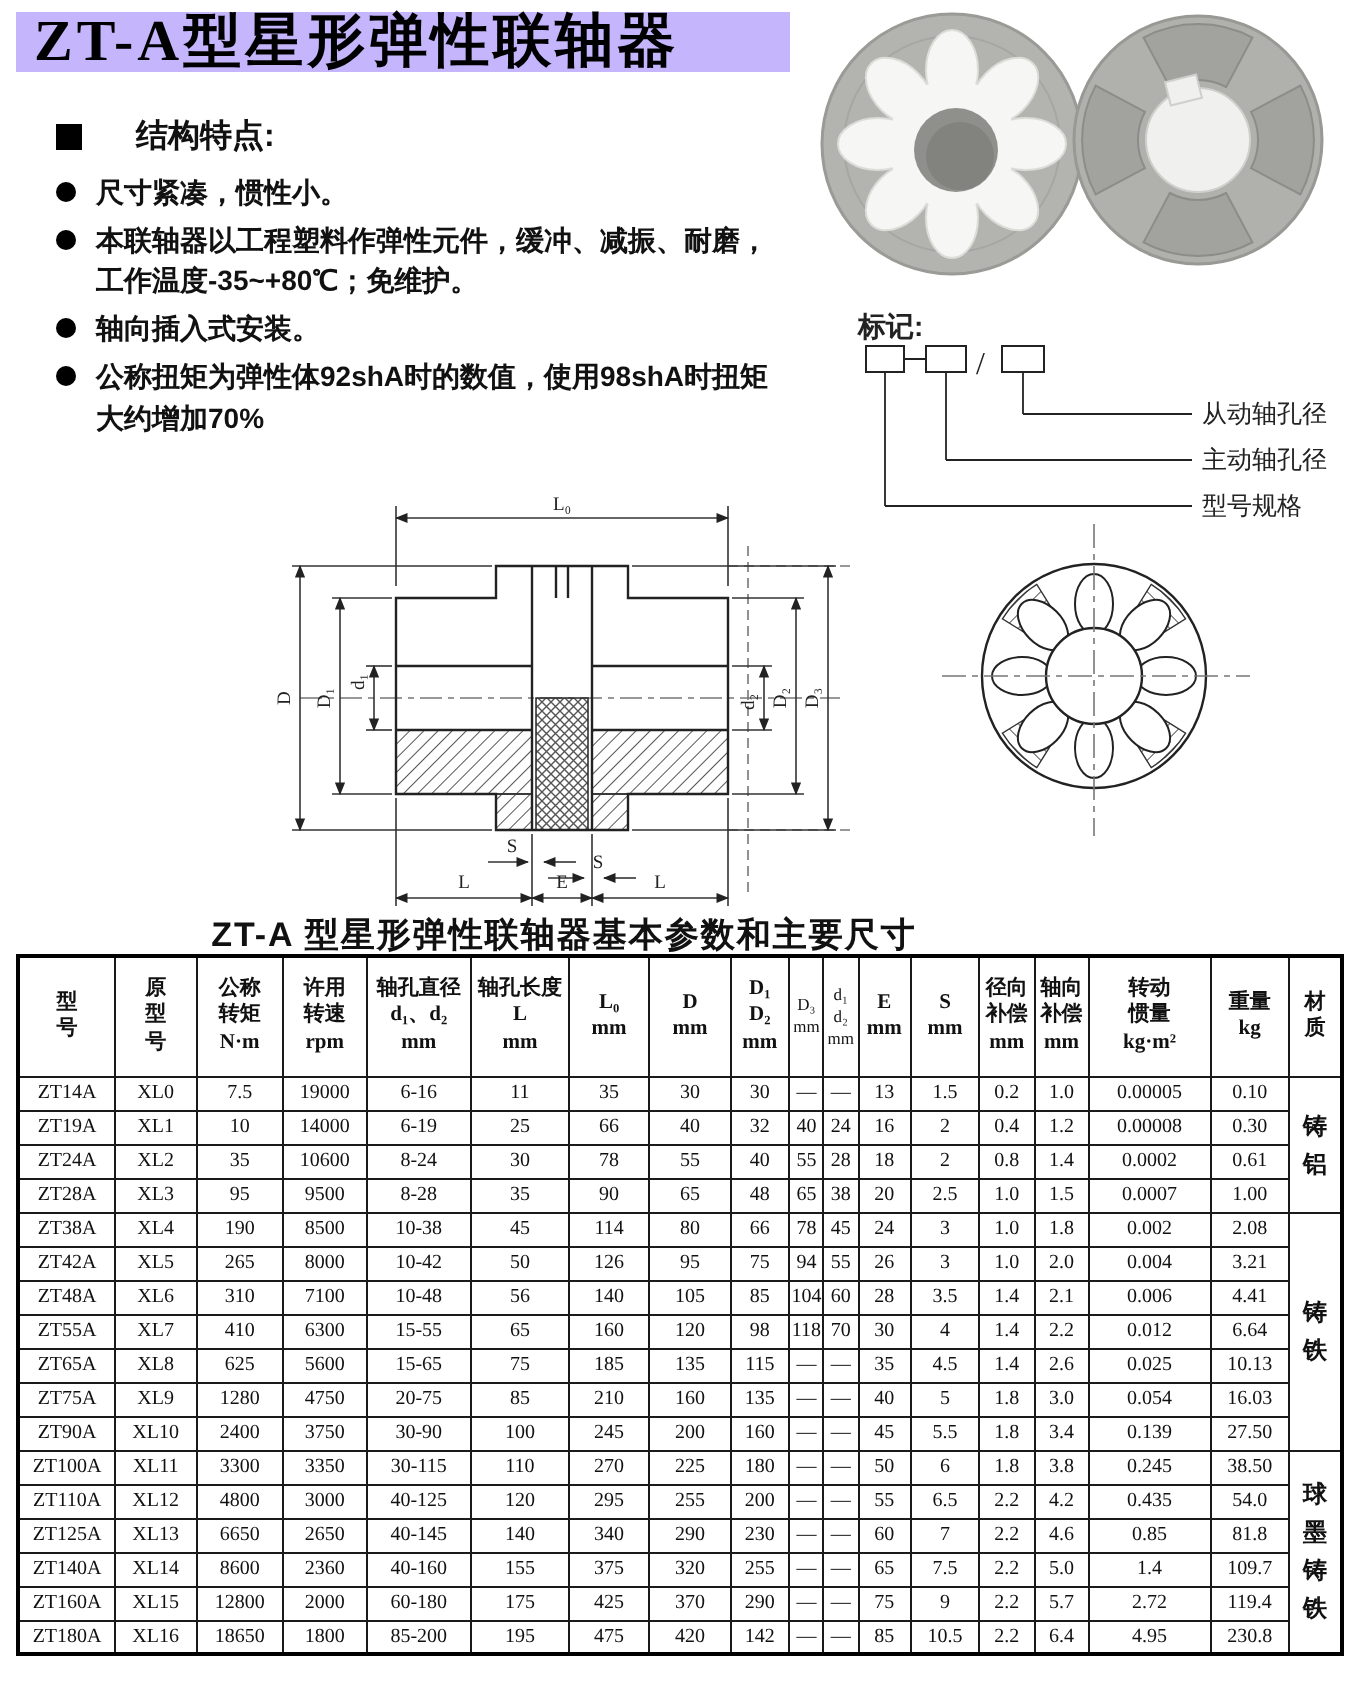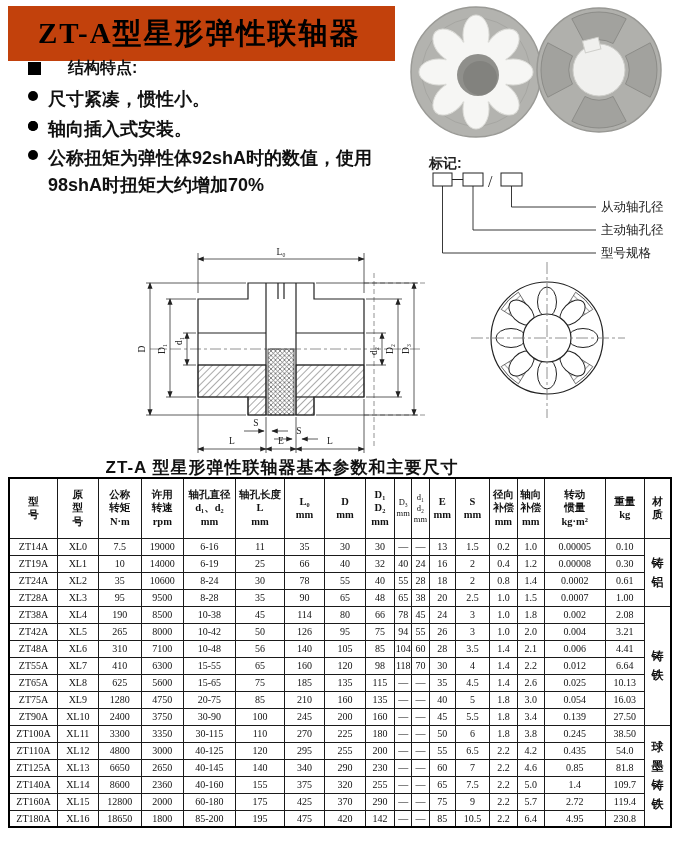--- a/index.html
+++ b/index.html
@@ -3,31 +3,31 @@
 <meta charset="utf-8">
 <style>
   * { margin:0; padding:0; box-sizing:border-box; }
   html,body { background:#ffffff; }
   body {
     position:relative; width:680px; height:843px; overflow:hidden;
     font-family:"Liberation Sans", sans-serif; color:#111;
   }
   
   .title-bar {
-    position:absolute; left:8px; top:6px; width:387px; height:55px;
-    background:#c2410c; display:flex; align-items:center; padding-left:30px;
+    position:absolute; left:8px; top:6px; width:387px; height:30px;
+    background:#c4b5fd; display:flex; align-items:center; padding-left:9px;
     font-family:"Liberation Serif", serif; font-weight:bold; font-size:29px;
     letter-spacing:2px; color:#000;
   }
   
   .features { position:absolute; left:28px; top:58px; width:360px; }
   .features-heading { display:flex; align-items:center; gap:27px; font-weight:bold; font-size:16px; margin-bottom:7px; }
   .sq { width:13px; height:13px; background:#000; flex:0 0 auto; }
   ul.bullets { list-style:none; }
-  ul.bullets li { position:relative; padding-left:20px; font-size:18px; line-height:1.48; margin-bottom:3px; font-weight:bold; }
+  ul.bullets li { position:relative; padding-left:20px; font-size:14px; line-height:1.48; margin-bottom:3px; font-weight:bold; }
   .dot { position:absolute; left:0; top:5px; width:10px; height:10px; border-radius:50%; background:#000; }
   
   .fig { position:absolute; }
   
   .table-title { position:absolute; top:456px; left:0; width:564px; text-align:center; font-size:17px; font-weight:bold; letter-spacing:1px; }
   
   table.spec {
     position:absolute; left:8px; top:477px; width:664px;
     border-collapse:collapse; table-layout:fixed;
     font-family:"Liberation Serif", serif; border:2px solid #000;
@@ -96,21 +96,21 @@
   </g>
 </svg>
 
 <div class="features">
   <div class="features-heading">
     <span class="sq"></span>
     <span>结构特点:</span>
   </div>
   <ul class="bullets">
     <li><span class="dot"></span><span>尺寸紧凑，惯性小。</span></li>
-    <li><span class="dot"></span></li>
+    <li><span class="dot"></span><span>本联轴器以工程塑料作弹性元件，缓冲、减振、耐磨，工作温度-35~+80℃；免维护。</span></li>
     <li><span class="dot"></span><span>轴向插入式安装。</span></li>
     <li><span class="dot"></span><span>公称扭矩为弹性体92shA时的数值，使用98shA时扭矩大约增加70%</span></li>
   </ul>
 </div>
 
 <svg class="fig" style="left:415px; top:150px;" width="265" height="112" viewBox="0 0 265 112">
   <text class="cjk" x="14" y="18" font-size="14" font-weight="bold">标记:</text>
   <g stroke="#222" stroke-width="1" fill="none">
     <rect x="18" y="23" width="19" height="13"></rect>
     <line x1="37" y1="29.5" x2="48" y2="29.5"></line>

